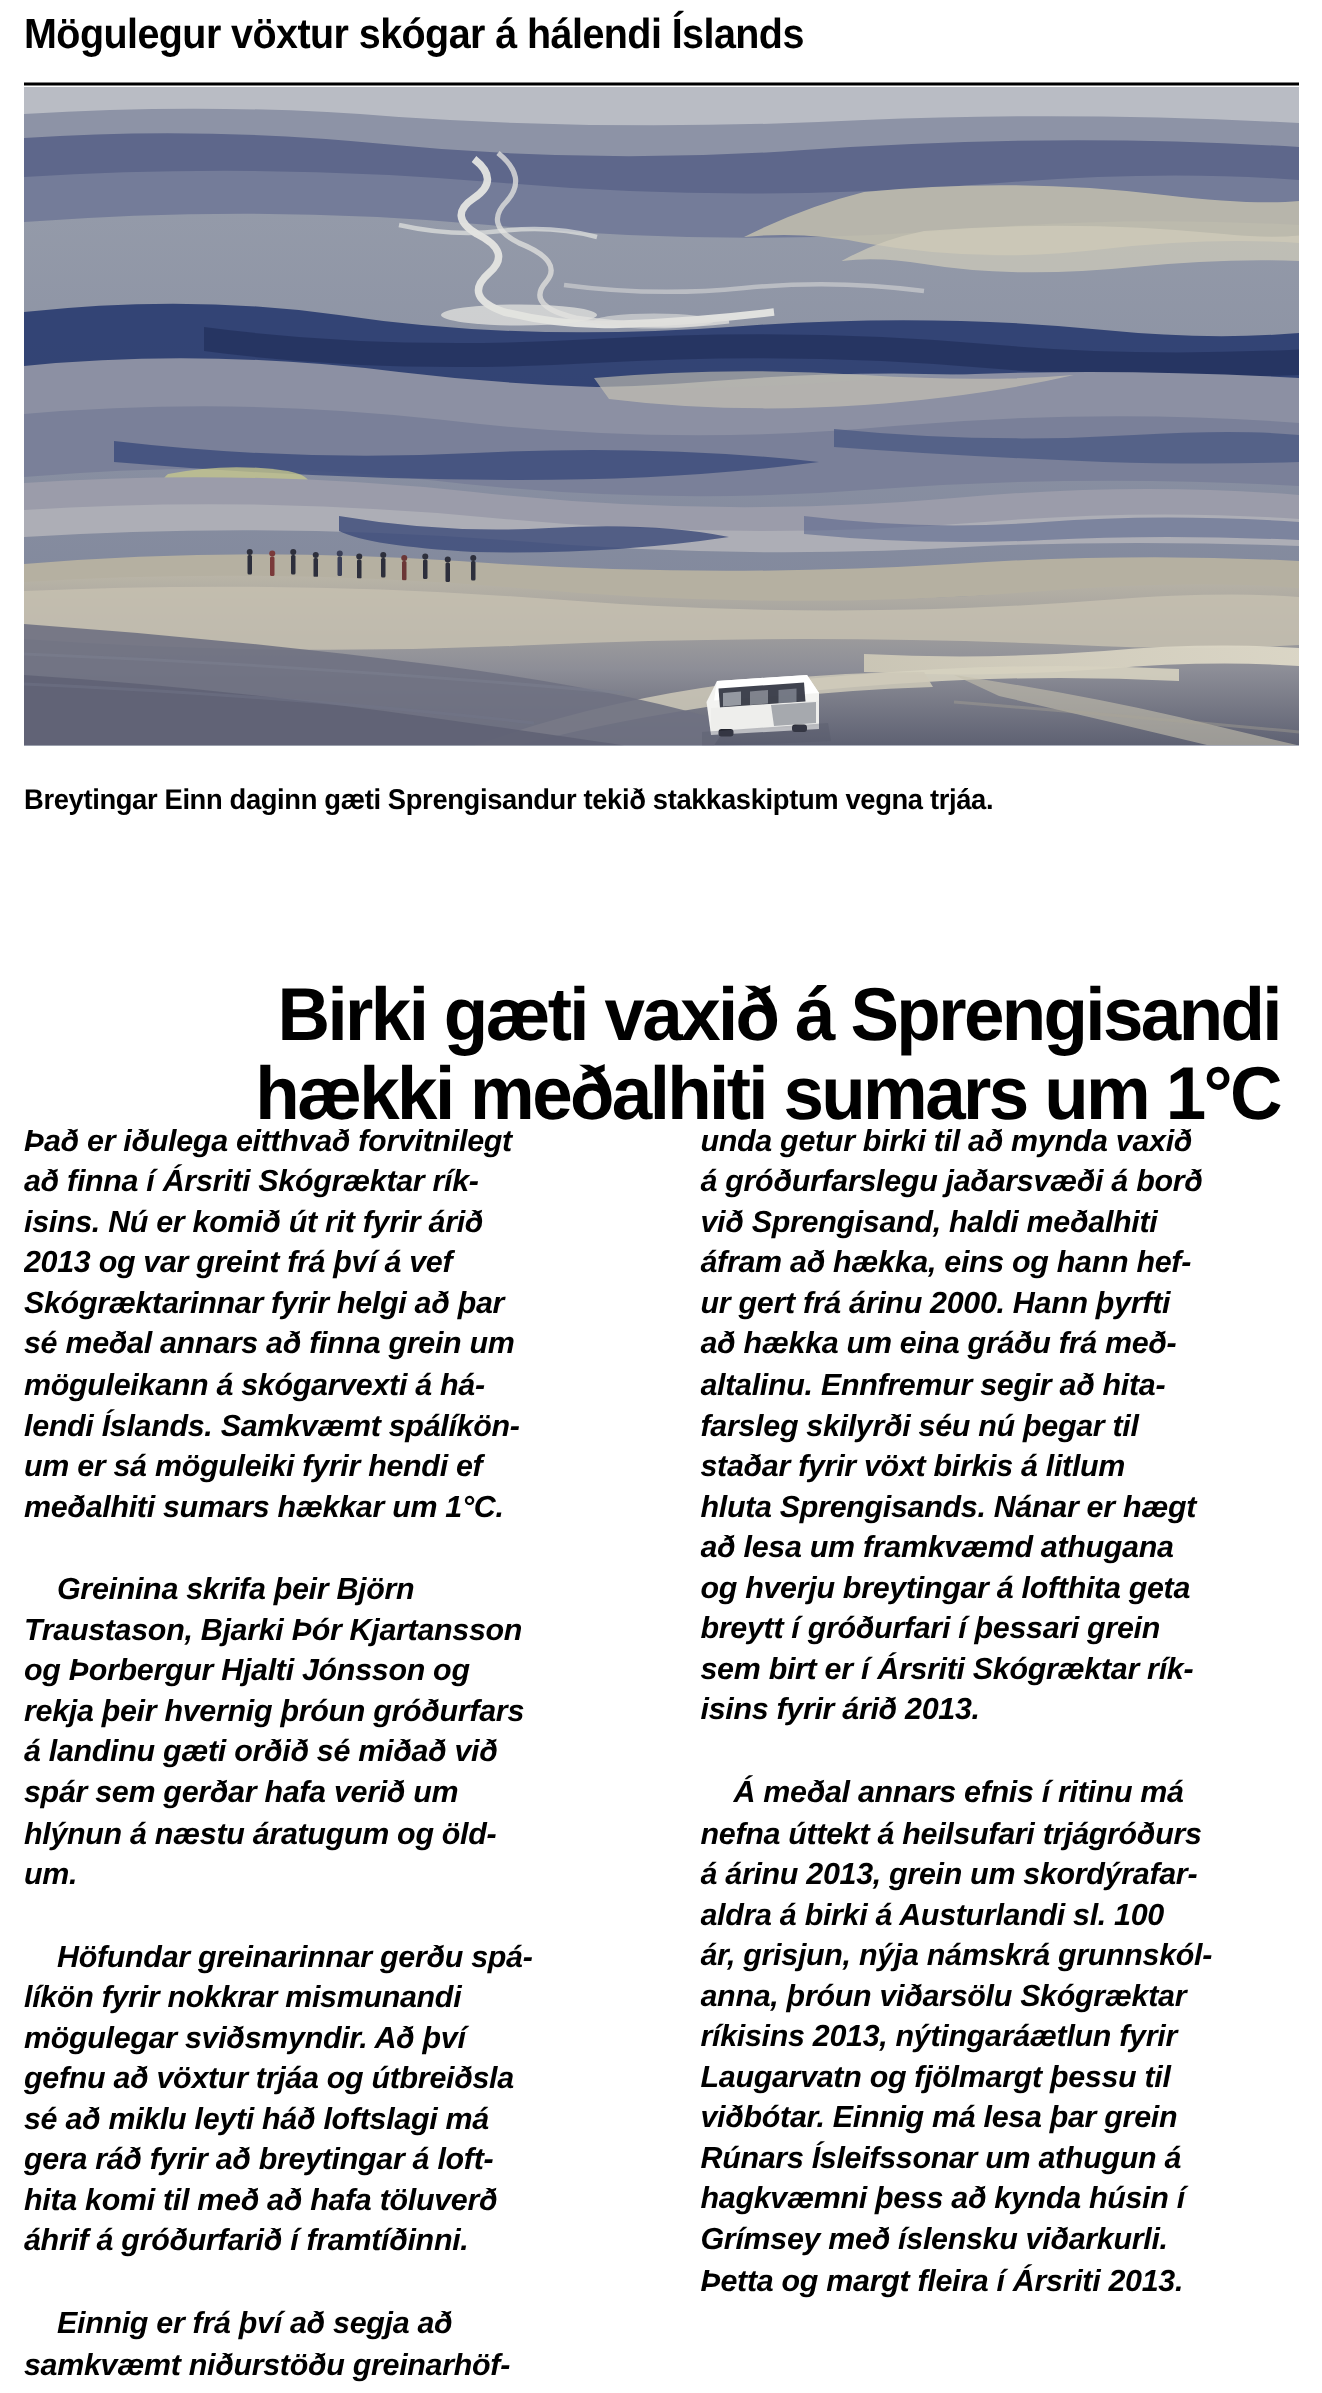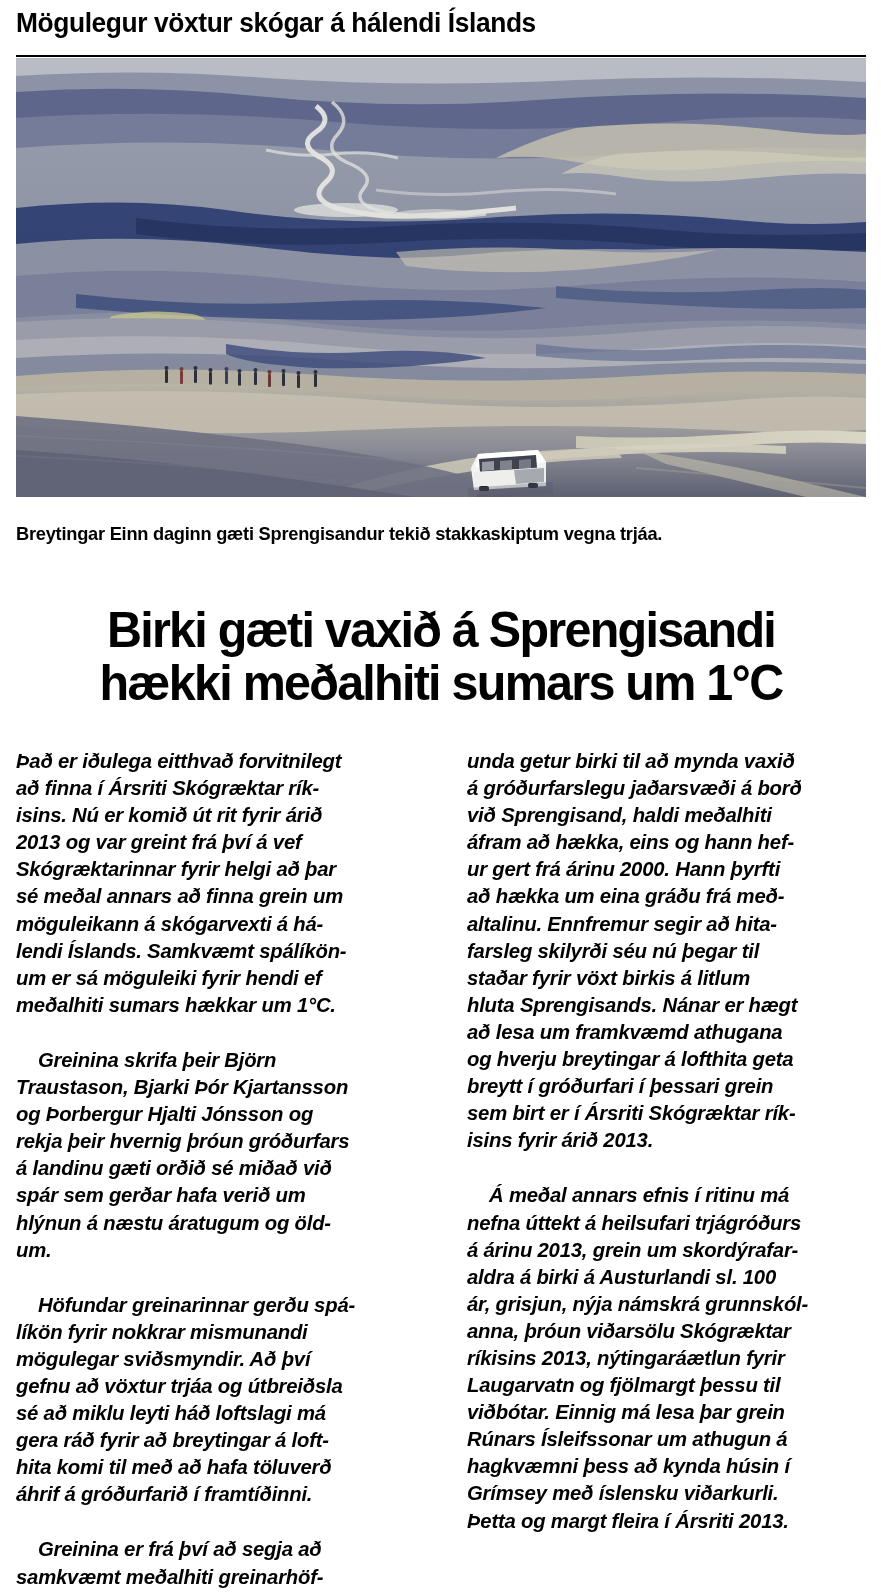--- a/index.html
+++ b/index.html
@@ -76,27 +76,27 @@
     white-space: nowrap;
   }
   .caption .lead {
     font-weight: 800;
   }
 
   
   .headline {
     position: absolute;
     left: 16px;
-    top: 570px;
+    top: 616px;
     width: 850px;
     font-size: 50px;
     line-height: 53px;
     font-weight: 800;
     letter-spacing: -1.8px;
-    text-align: center;
+    text-align: right;
   }
   .headline .hl-line {
     display: block;
     white-space: nowrap;
     transform: scaleX(0.97);
   }
 
   
   .columns {
     position: absolute;
@@ -274,21 +274,21 @@
   <h1 class="headline">
     <span class="hl-line">Birki gæti vaxið á Sprengisandi</span>
     <span class="hl-line">hækki meðalhiti sumars um 1°C</span>
   </h1>
 
   <div class="columns">
     <div class="col" id="col-left">
         <p><span class="ln">Það er iðulega eitthvað forvitnilegt</span><span class="ln">að finna í Ársriti Skógræktar rík-</span><span class="ln">isins. Nú er komið út rit fyrir árið</span><span class="ln">2013 og var greint frá því á vef</span><span class="ln">Skógræktarinnar fyrir helgi að þar</span><span class="ln">sé meðal annars að finna grein um</span><span class="ln">möguleikann á skógarvexti á há-</span><span class="ln">lendi Íslands. Samkvæmt spálíkön-</span><span class="ln">um er sá möguleiki fyrir hendi ef</span><span class="ln">meðalhiti sumars hækkar um 1°C.</span></p>
         <p><span class="ln indent">Greinina skrifa þeir Björn</span><span class="ln">Traustason, Bjarki Þór Kjartansson</span><span class="ln">og Þorbergur Hjalti Jónsson og</span><span class="ln">rekja þeir hvernig þróun gróðurfars</span><span class="ln">á landinu gæti orðið sé miðað við</span><span class="ln">spár sem gerðar hafa verið um</span><span class="ln">hlýnun á næstu áratugum og öld-</span><span class="ln">um.</span></p>
         <p><span class="ln indent">Höfundar greinarinnar gerðu spá-</span><span class="ln">líkön fyrir nokkrar mismunandi</span><span class="ln">mögulegar sviðsmyndir. Að því</span><span class="ln">gefnu að vöxtur trjáa og útbreiðsla</span><span class="ln">sé að miklu leyti háð loftslagi má</span><span class="ln">gera ráð fyrir að breytingar á loft-</span><span class="ln">hita komi til með að hafa töluverð</span><span class="ln">áhrif á gróðurfarið í framtíðinni.</span></p>
-        <p><span class="ln indent">Greinina er frá því að segja að</span><span class="ln">samkvæmt meðalhiti greinarhöf-</span></p>
+        <p><span class="ln indent">Einnig er frá því að segja að</span><span class="ln">samkvæmt niðurstöðu greinarhöf-</span></p>
       </div>
     <div class="col" id="col-right">
         <p><span class="ln">unda getur birki til að mynda vaxið</span><span class="ln">á gróðurfarslegu jaðarsvæði á borð</span><span class="ln">við Sprengisand, haldi meðalhiti</span><span class="ln">áfram að hækka, eins og hann hef-</span><span class="ln">ur gert frá árinu 2000. Hann þyrfti</span><span class="ln">að hækka um eina gráðu frá með-</span><span class="ln">altalinu. Ennfremur segir að hita-</span><span class="ln">farsleg skilyrði séu nú þegar til</span><span class="ln">staðar fyrir vöxt birkis á litlum</span><span class="ln">hluta Sprengisands. Nánar er hægt</span><span class="ln">að lesa um framkvæmd athugana</span><span class="ln">og hverju breytingar á lofthita geta</span><span class="ln">breytt í gróðurfari í þessari grein</span><span class="ln">sem birt er í Ársriti Skógræktar rík-</span><span class="ln">isins fyrir árið 2013.</span></p>
         <p><span class="ln indent">Á meðal annars efnis í ritinu má</span><span class="ln">nefna úttekt á heilsufari trjágróðurs</span><span class="ln">á árinu 2013, grein um skordýrafar-</span><span class="ln">aldra á birki á Austurlandi sl. 100</span><span class="ln">ár, grisjun, nýja námskrá grunnskól-</span><span class="ln">anna, þróun viðarsölu Skógræktar</span><span class="ln">ríkisins 2013, nýtingaráætlun fyrir</span><span class="ln">Laugarvatn og fjölmargt þessu til</span><span class="ln">viðbótar. Einnig má lesa þar grein</span><span class="ln">Rúnars Ísleifssonar um athugun á</span><span class="ln">hagkvæmni þess að kynda húsin í</span><span class="ln">Grímsey með íslensku viðarkurli.</span><span class="ln">Þetta og margt fleira í Ársriti 2013.</span></p>
       </div>
   </div>
 
 </div>
 
 </body></html>

